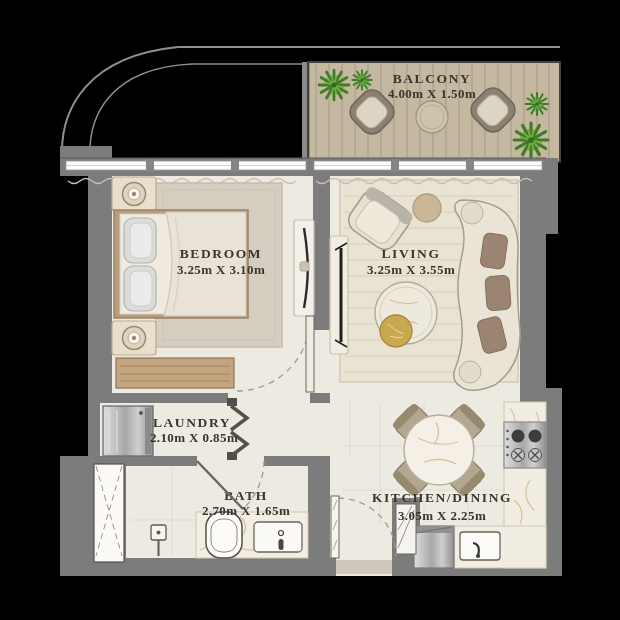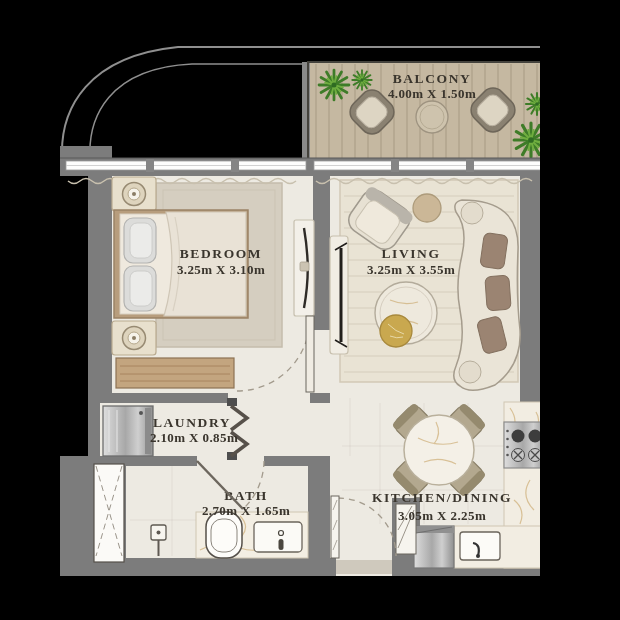--- a/index.html
+++ b/index.html
@@ -1,16 +1,16 @@
 <!DOCTYPE html>
 <html><head>
 <meta charset="utf-8">
 <style>
   html,body{margin:0;padding:0;background:#000;}
-  .stage{position:relative;width:540px;height:620px;background:#000;overflow:hidden;
+  .stage{position:relative;width:620px;height:620px;background:#000;overflow:hidden;
          font-family:"Liberation Serif","DejaVu Serif",serif;}
   svg{display:block;}
   .wall{fill:#7c7c7c;}
   .rname{font-family:"Liberation Serif","DejaVu Serif",serif;font-weight:700;
          font-size:13.5px;letter-spacing:1.6px;fill:#3a352d;text-anchor:middle;}
   .rdims{font-family:"Liberation Serif","DejaVu Serif",serif;font-weight:700;
          font-size:13px;letter-spacing:0.4px;fill:#3a352d;text-anchor:middle;}
   .vein{stroke:#c6a263;stroke-width:1.2;fill:none;opacity:0.6;}
   .dash{stroke:#a39b8d;stroke-width:1.3;fill:none;stroke-dasharray:6 5;}
   .tile{stroke:#8f897c;stroke-width:0.7;opacity:0.18;}

